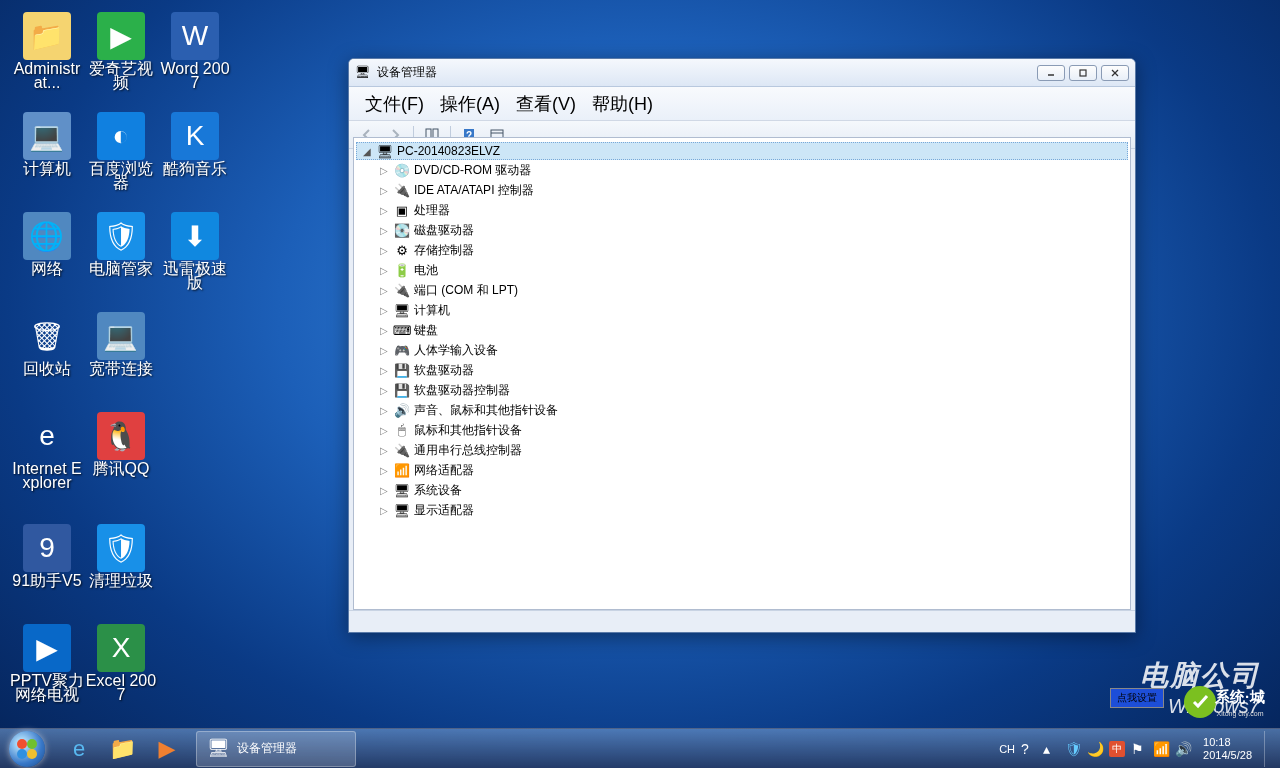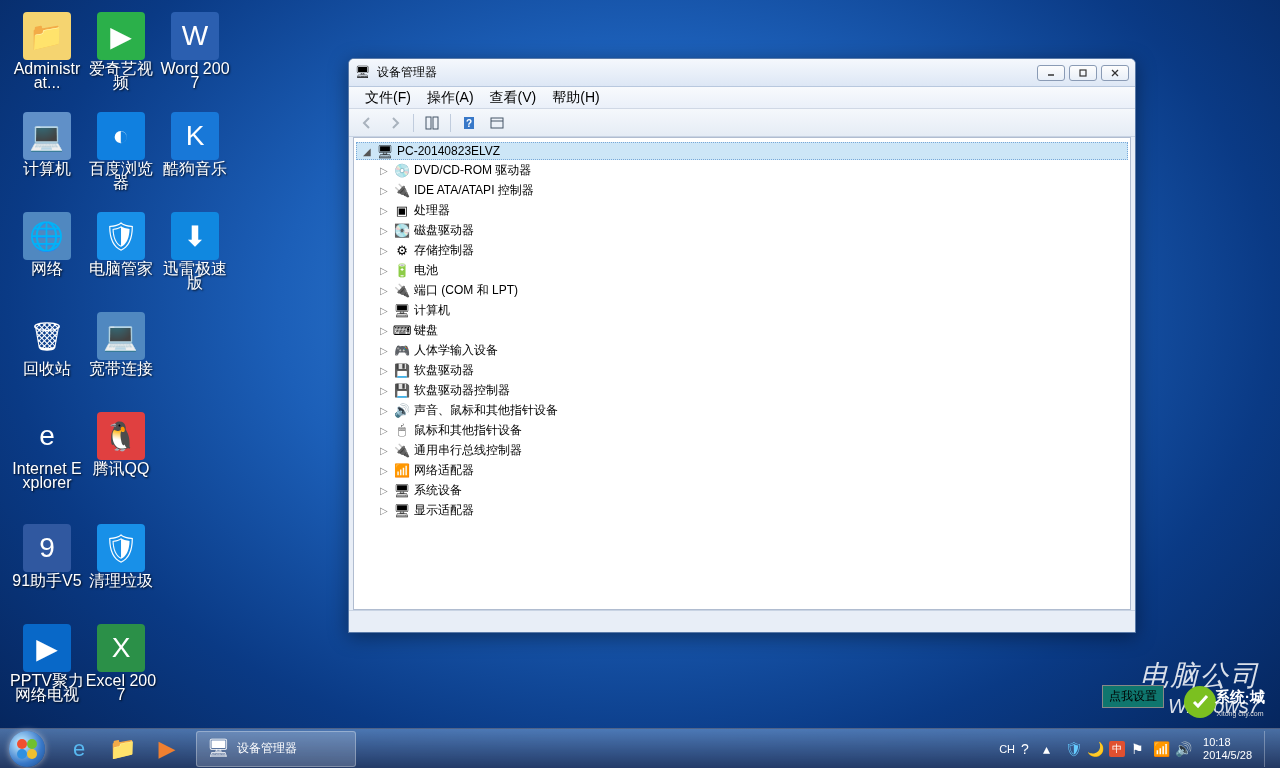--- a/index.html
+++ b/index.html
@@ -13,21 +13,21 @@
 
 
 .window { position: absolute; left: 348px; top: 58px; width: 788px; height: 575px; background: #e8eef7; border: 1px solid #5a7aa8; border-radius: 6px 6px 0 0; box-shadow: 0 4px 20px rgba(0,0,0,0.4); }
 .titlebar { height: 28px; background: linear-gradient(to bottom, #f5f8fd, #dde7f5); border-radius: 5px 5px 0 0; display: flex; align-items: center; padding: 0 6px; border-bottom: 1px solid #b8c8de; }
 .titlebar .ticon { width: 16px; height: 16px; margin-right: 6px; font-size: 12px; }
 .titlebar .ttext { font-size: 12px; color: #000; flex: 1; }
 .winbtns { display: flex; gap: 4px; }
 .winbtn { width: 28px; height: 16px; border: 1px solid #8a9bb5; border-radius: 3px; background: linear-gradient(to bottom, #fdfdfd, #e8eff8); display: flex; align-items: center; justify-content: center; cursor: pointer; }
 .winbtn svg { width: 10px; height: 10px; }
 
-.menubar { height: 22px; background: linear-gradient(to bottom, #f8fafd, #eaf0f9); display: flex; align-items: center; padding: 0 8px; font-size: 14px; border-bottom: 1px solid #d0d8e5; }
+.menubar { height: 34px; background: linear-gradient(to bottom, #f8fafd, #eaf0f9); display: flex; align-items: center; padding: 0 8px; font-size: 18px; border-bottom: 1px solid #d0d8e5; }
 .menuitem { padding: 2px 8px; cursor: pointer; }
 
 .toolbar { height: 28px; background: linear-gradient(to bottom, #f5f8fc, #e5ecf5); display: flex; align-items: center; padding: 0 6px; gap: 4px; border-bottom: 1px solid #c8d3e3; }
 .tbtn { width: 24px; height: 22px; border: 1px solid transparent; display: flex; align-items: center; justify-content: center; cursor: pointer; border-radius: 2px; }
 .tbtn.disabled { opacity: 0.4; cursor: default; }
 .tsep { width: 1px; height: 18px; background: #c0ccdd; margin: 0 2px; }
 
 .content { position: absolute; top: 78px; left: 4px; right: 4px; bottom: 22px; background: #fff; border: 1px solid #b0bcd0; overflow: auto; }
 .tree { padding: 4px 2px; font-size: 12px; }
 .tnode { display: flex; align-items: center; height: 20px; padding-left: 6px; cursor: pointer; white-space: nowrap; }
@@ -47,24 +47,24 @@
 .pinned { display: flex; gap: 2px; padding: 0 4px; }
 .pinbtn { width: 42px; height: 36px; display: flex; align-items: center; justify-content: center; cursor: pointer; border-radius: 3px; font-size: 22px; }
 .taskitem { height: 36px; min-width: 160px; padding: 0 10px; display: flex; align-items: center; gap: 6px; background: rgba(255,255,255,0.18); border: 1px solid rgba(255,255,255,0.3); border-radius: 3px; cursor: pointer; font-size: 12px; color: #fff; margin-left: 4px; }
 .taskitem .ticon3 { width: 24px; height: 24px; font-size: 18px; }
 .tray { margin-left: auto; display: flex; align-items: center; gap: 6px; padding: 0 8px; color: #fff; font-size: 11px; }
 .trayicon { width: 16px; height: 16px; cursor: pointer; font-size: 14px; }
 .clock { text-align: left; line-height: 13px; padding: 0 6px; cursor: pointer; }
 
 
 .watermark { position: absolute; right: 20px; bottom: 50px; color: rgba(255,255,255,0.85); text-align: right; pointer-events: none; }
-.watermark .big { font-size: 28px; font-weight: normal; font-style: italic; letter-spacing: 2px; }
+.watermark .big { font-size: 28px; font-weight: bold; font-style: italic; letter-spacing: 2px; }
 .watermark .small { font-size: 20px; font-style: italic; }
 .stamp { position: absolute; right: 5px; bottom: 42px; width: 95px; height: 48px; }
-.tooltip { position: absolute; right: 116px; bottom: 60px; background: #0f766e; border: 1px solid #888; padding: 2px 6px; font-size: 12px; }
+.tooltip { position: absolute; right: 116px; bottom: 60px; background: #1d4ed8; border: 1px solid #888; padding: 2px 6px; font-size: 10px; }
 </style>
 </head>
 <body>
 
 <div class="desktop" id="desktop">
     <div class="dicon" style="left: 10px; top: 12px;">
       <div class="ic" style="background:#f5d470;color:#fff">📁</div>
       <div class="lbl">Administrat...</div>
     </div>
     <div class="dicon" style="left: 84px; top: 12px;">

